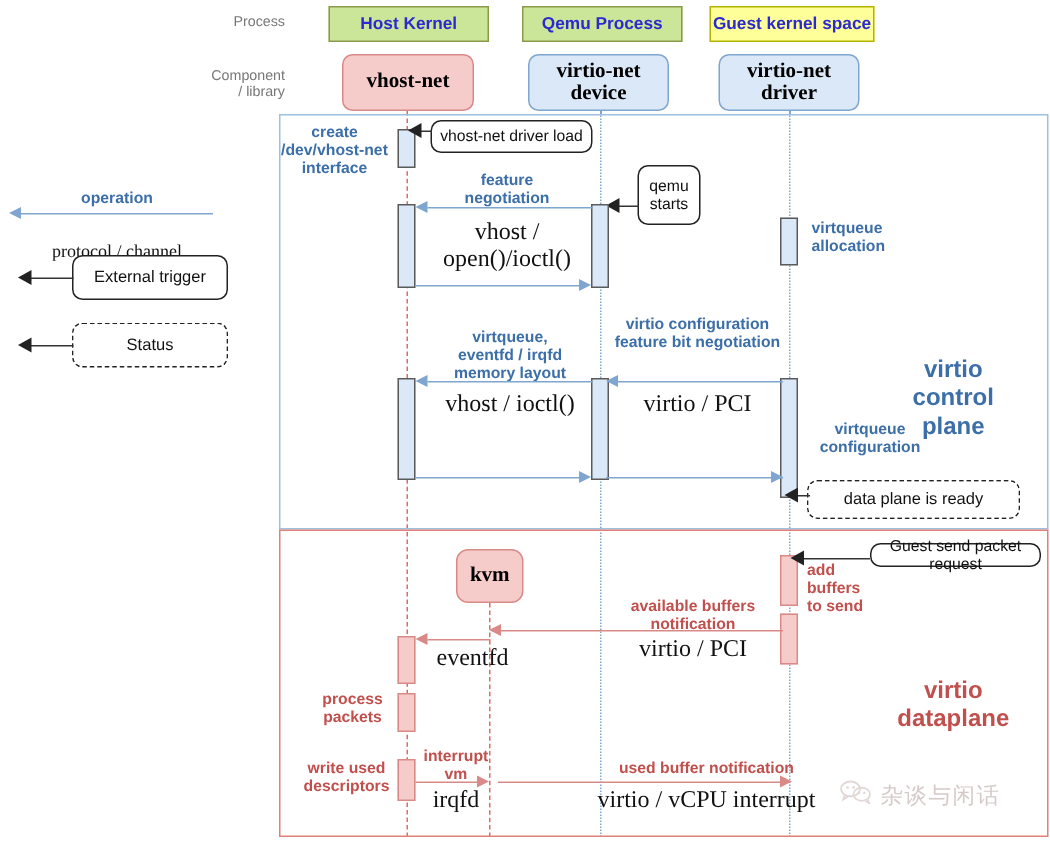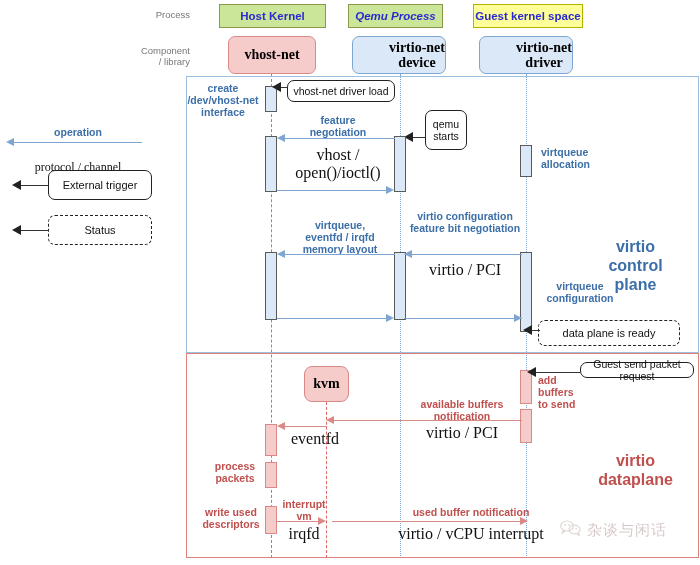--- a/index.html
+++ b/index.html
@@ -24,21 +24,21 @@
   
   .comp-box{
     position:absolute;height:38px;border-radius:7px;
     display:flex;align-items:center;justify-content:center;
     text-align:center;line-height:1.08;
     font-family:"Liberation Serif", serif;
     font-weight:bold;font-size:14px;color:#000;
     box-sizing:border-box;
   }
   .comp-red{background:#f6cccb;border:1.6px solid #d98a87;}
-  .comp-blue{background:#dbe8f7;border:1.6px solid #7fa6d0;justify-content:flex-end;}
+  .comp-blue{background:#dbe8f7;border:1.6px solid #7fa6d0;}
 
   
   .gutter-label{
     position:absolute;color:#777;font-size:9.5px;text-align:right;line-height:1.2;
   }
 
   
   .lifeline{position:absolute;width:0;border-left-width:1.4px;}
   .ll-red{border-left:1.4px dashed #e06a63;}
   .ll-blue{border-left:1.4px dotted #7fa6d0;}
@@ -98,21 +98,21 @@
 
 <div id="stage">
 
   <div class="gutter-label" style="left:150px;top:9px;width:40px;">Process</div>
   <div class="gutter-label" style="left:140px;top:45px;width:50px;white-space:pre-line;">Component
 / library</div>
 
   <div class="proc-box proc-green" style="left:219px;top:4px;width:107px;">
     <span>Host Kernel</span>
   </div>
-  <div class="proc-box proc-green" style="left:348px;top:4px;width:95px;font-style:italic;">
+  <div class="proc-box proc-green" style="left:348px;top:4px;width:107px;">
     <span>Qemu Process</span>
   </div>
   <div class="proc-box proc-yellow" style="left:473px;top:4px;width:110px;text-align:center;">
     <span>Guest kernel space</span>
   </div>
 
   <div class="comp-box comp-red" style="left:228px;top:36px;width:88px;">
     <span style="white-space:pre-line;">vhost-net</span>
   </div>
   <div class="comp-box comp-blue" style="left:352px;top:36px;width:94px;">
@@ -195,20 +195,21 @@
   <div class="lbl lbl-blue" style="left:541px;top:146px;width:78px;text-align:left;white-space:pre-line;">virtqueue
 allocation</div>
 
   <div class="act act-blue" style="left:265px;top:252px;height:68px;"></div>
   <div class="act act-blue" style="left:394px;top:252px;height:68px;"></div>
   <div class="lbl lbl-blue" style="left:285px;top:219px;width:110px;white-space:pre-line;">virtqueue,
 eventfd / irqfd
 memory layout</div>
   <div class="hline hl-blue" style="left:285px;top:254px;width:110px;"></div>
   <div class="arrowhead ah-left-blue" style="left:277px;top:250px;"></div>
+  <div class="lbl lbl-serif" style="left:285px;top:261px;width:110px;">vhost / ioctl()</div>
   <div class="hline hl-blue" style="left:277px;top:318px;width:110px;"></div>
   <div class="arrowhead ah-right-blue" style="left:386px;top:314px;"></div>
 
   <div class="act act-blue" style="left:520px;top:252px;height:80px;"></div>
   <div class="lbl lbl-blue" style="left:406px;top:210px;width:118px;white-space:pre-line;">virtio configuration
 feature bit negotiation</div>
   <div class="hline hl-blue" style="left:412px;top:254px;width:110px;"></div>
   <div class="arrowhead ah-left-blue" style="left:404px;top:250px;"></div>
   <div class="lbl lbl-serif" style="left:406px;top:261px;width:118px;">virtio / PCI</div>
   <div class="hline hl-blue" style="left:404px;top:318px;width:118px;"></div>

